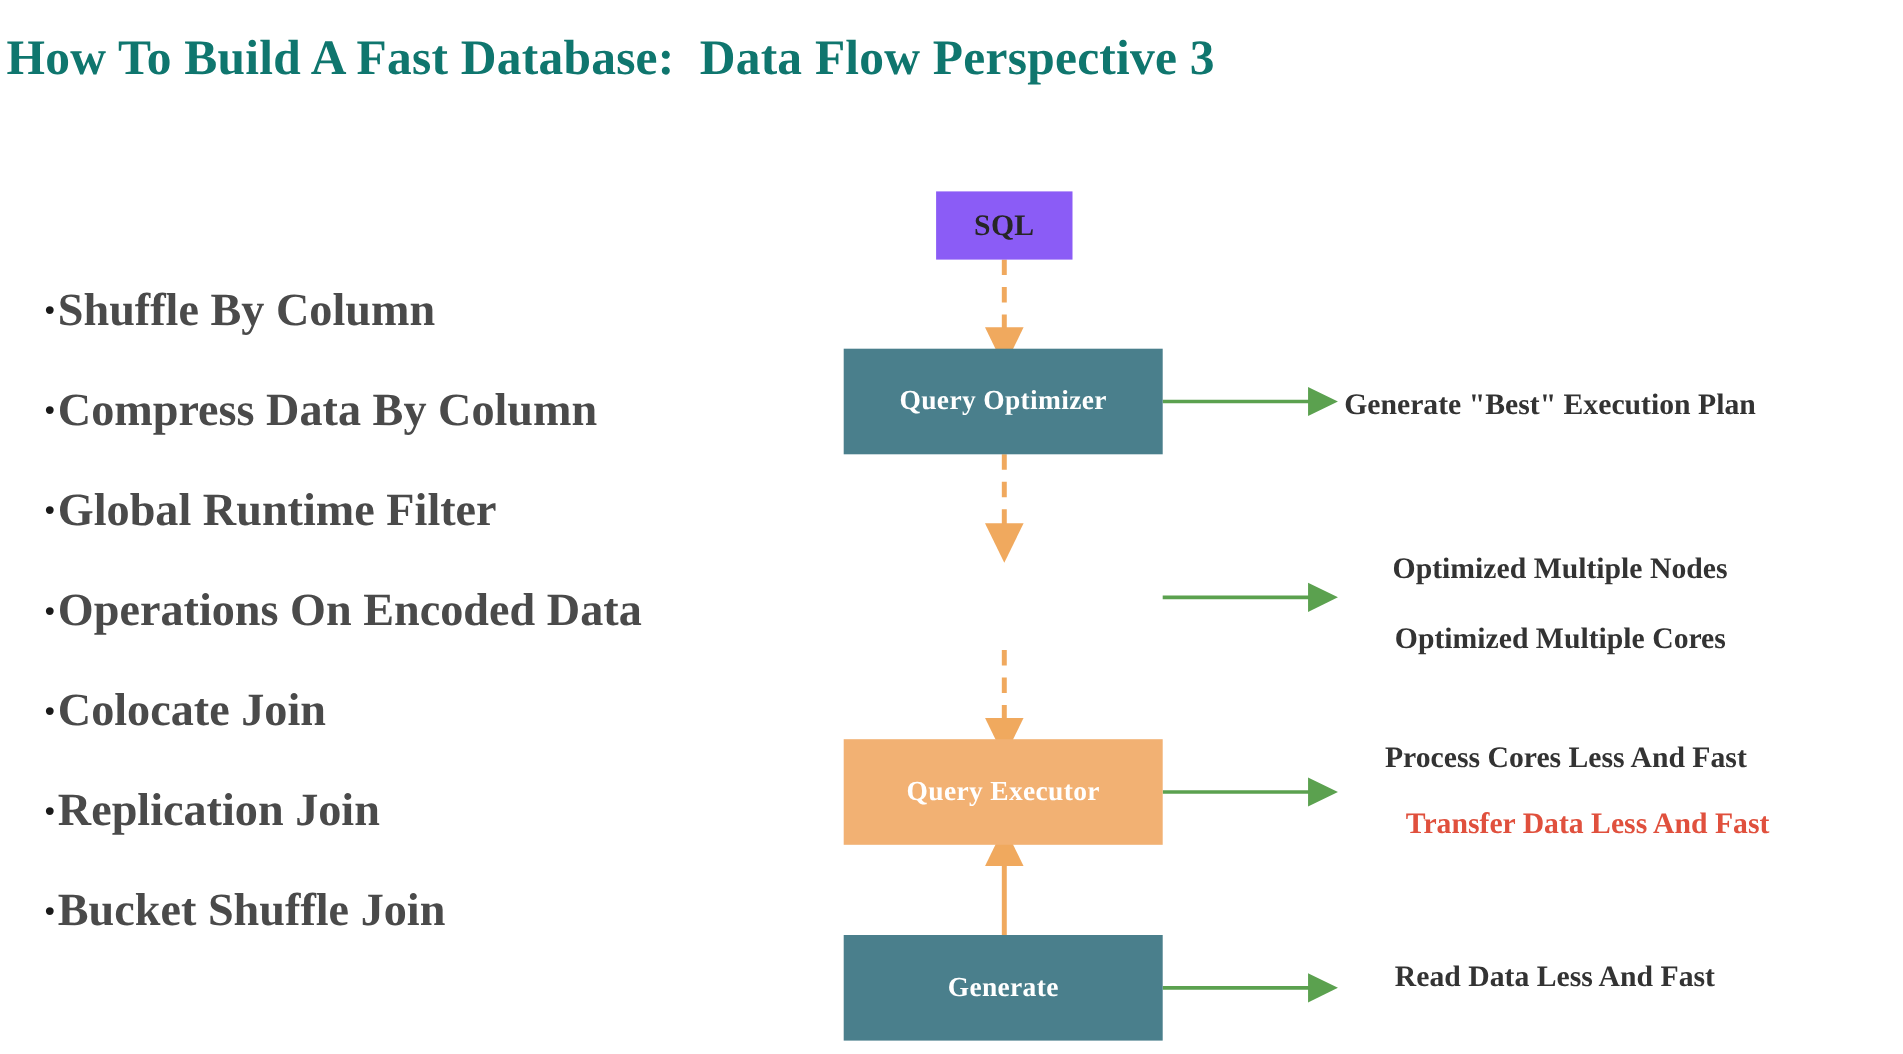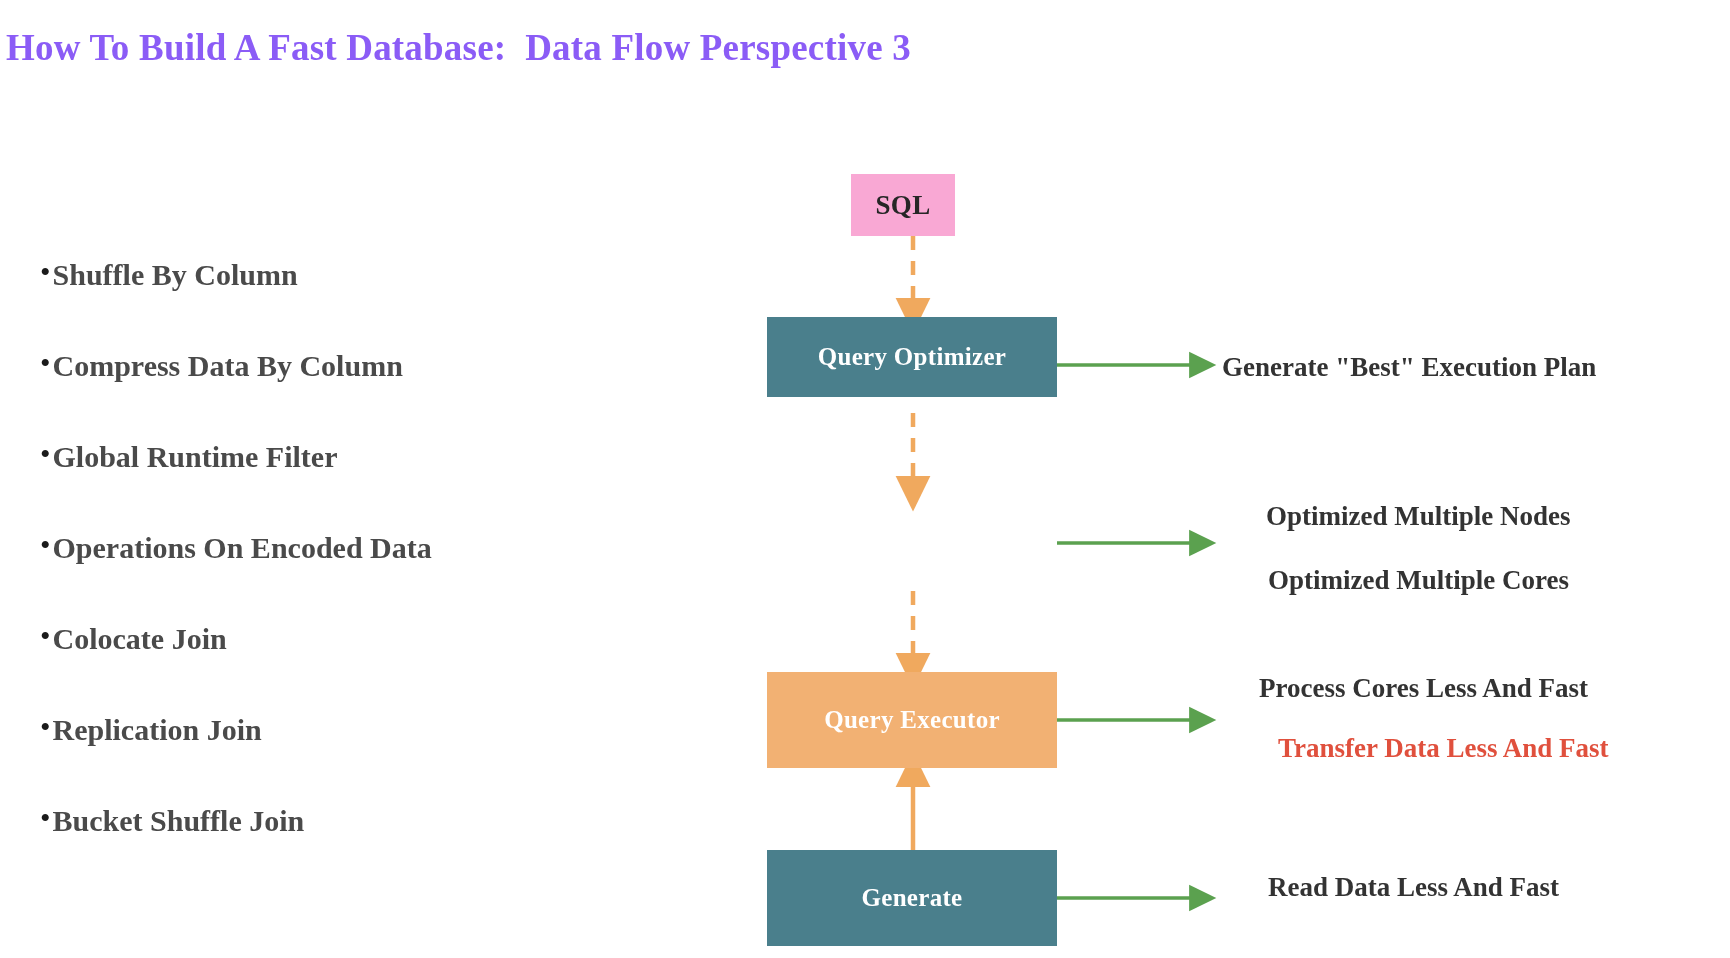--- a/index.html
+++ b/index.html
@@ -13,23 +13,23 @@
     position: relative;
     overflow: hidden;
     font-family: "Liberation Serif", "DejaVu Serif", serif;
   }
 
   
   #slide-title {
     position: absolute;
     left: 6px;
     top: 28px;
-    font-size: 37px;
-    font-weight: bold;
-    color: #8b5cf6;
+    font-size: 45px;
+    font-weight: bold;
+    color: #0f766e;
     letter-spacing: 0.2px;
     white-space: pre;
     line-height: 1.1;
   }
 
   
   #bullet-list {
     position: absolute;
     left: 40px;
     top: 258px;
@@ -43,21 +43,21 @@
   .bullet-dot {
     color: #1a1a1a;
     font-size: 30px;
     line-height: 1;
     margin-right: 2px;
     flex: 0 0 auto;
     position: relative;
     top: -3px;
   }
   .bullet-text {
-    font-size: 30px;
+    font-size: 42px;
     font-weight: bold;
     color: #4a4a4a;
     white-space: nowrap;
   }
 
   
   #flow-diagram {
     position: absolute;
     left: 0;
     top: 0;
@@ -74,33 +74,33 @@
   .node-label {
     font-size: 25px;
     font-weight: bold;
     color: #ffffff;
     letter-spacing: 0.3px;
     white-space: nowrap;
   }
   #node-sql {
     left: 851px;
     top: 174px;
-    width: 104px;
+    width: 124px;
     height: 62px;
-    background: #f9a8d4;
+    background: #8b5cf6;
   }
   #node-sql .node-label {
     color: #262626;
     font-size: 27px;
   }
   #node-query-optimizer {
     left: 767px;
     top: 317px;
     width: 290px;
-    height: 80px;
+    height: 96px;
     background: #4a7f8c;
   }
   #node-query-scheduler {
     left: 767px;
     top: 495px;
     width: 290px;
     height: 96px;
     background: #4a7f8c;
   }
   #node-query-executor {

